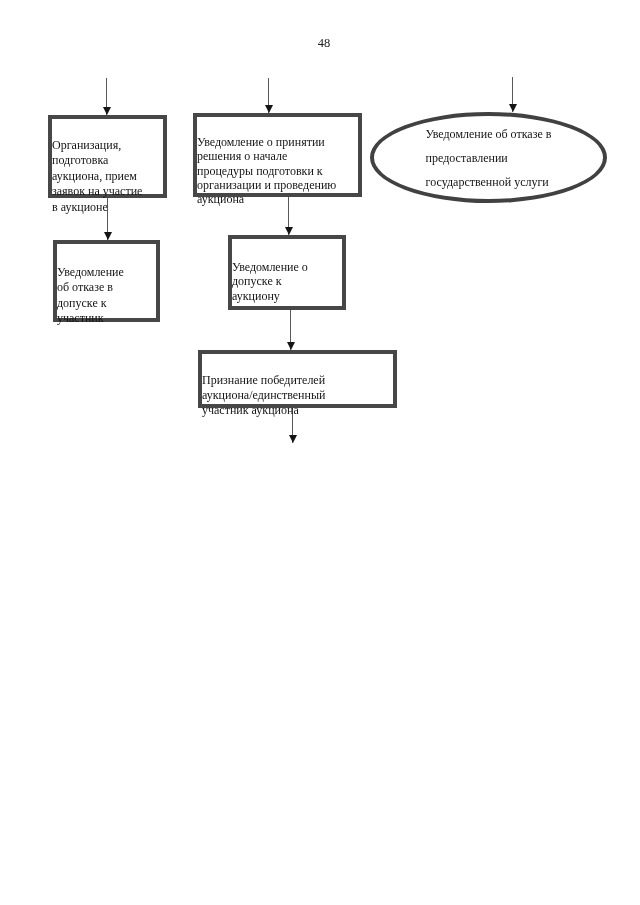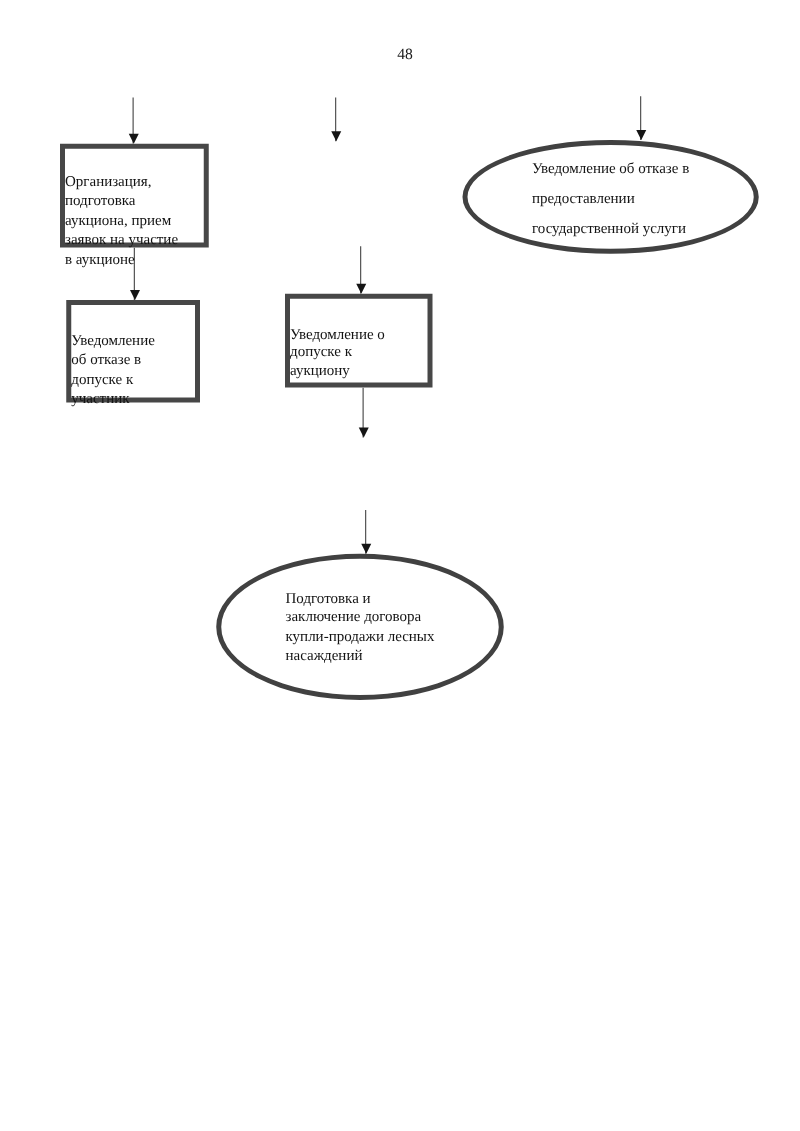--- a/index.html
+++ b/index.html
@@ -83,41 +83,47 @@
   <div class="arrow" style="left:292px; top:408px; height:35px;"></div>
 
   <div class="node rect" id="n-box1">
     <span class="lbl">Организация,
 подготовка
 аукциона, прием
 заявок на участие
 в аукционе</span>
   </div>
 
+  <div class="node rect" id="n-box2">
+    <span class="lbl">Уведомление о принятии
+решения о начале
+процедуры подготовки к
+организации и проведению
+аукциона</span>
+  </div>
 
   <div class="node ellipse" id="n-ell1">
     <span class="lbl">Уведомление об отказе в
 предоставлении
 государственной услуги</span>
   </div>
 
   <div class="node rect" id="n-box3">
     <span class="lbl">Уведомление
 об отказе в
 допуске к
 участник</span>
   </div>
 
   <div class="node rect" id="n-box4">
     <span class="lbl">Уведомление о
 допуске к
 аукциону</span>
   </div>
 
+  <div class="node rect" id="n-box5">
+    <span class="lbl">Признание победителей
+аукциона/единственный
+участник аукциона</span>
+  </div>
 
-  <div class="node ellipse" id="n-ell2">
-    <span class="lbl">Подготовка и
-заключение договора
-купли-продажи лесных
-насаждений</span>
-  </div>
 
 </div>
 
 </body></html>

